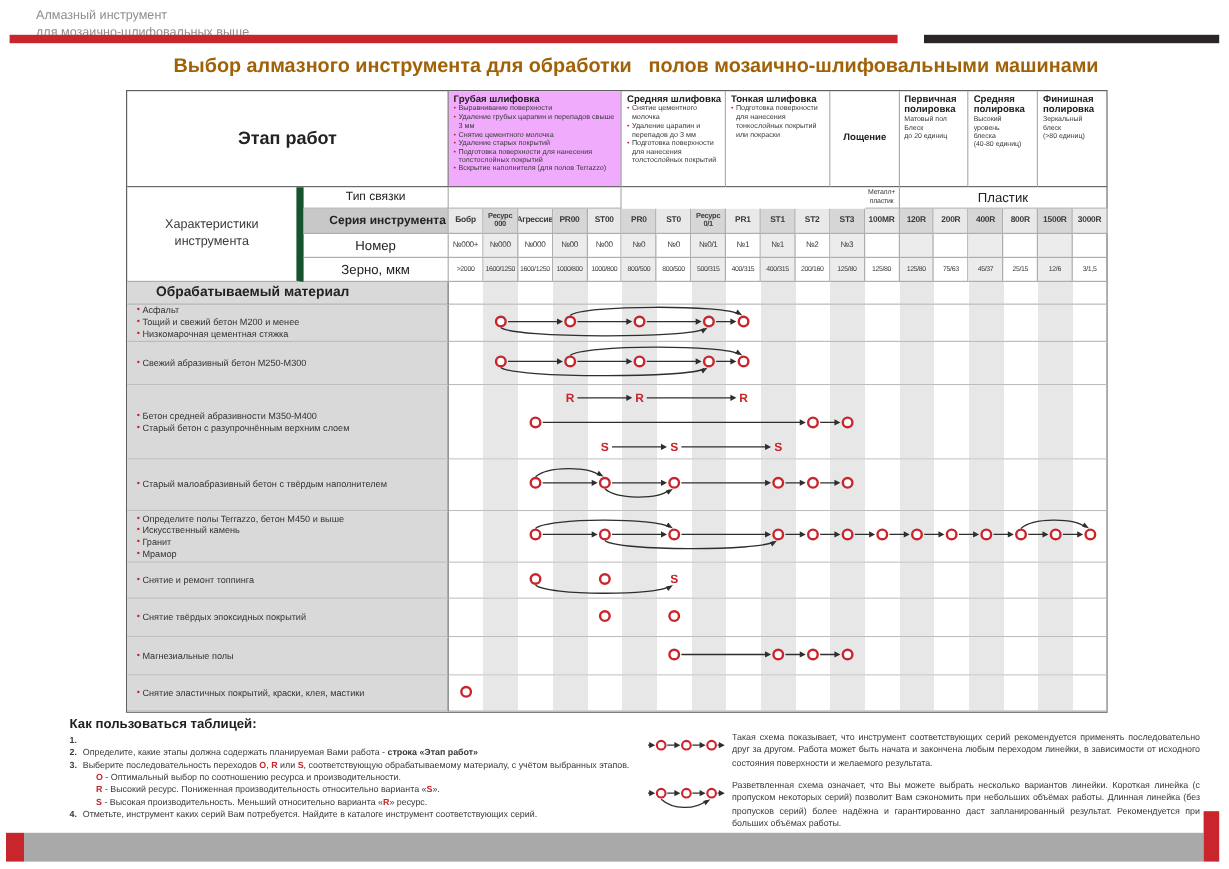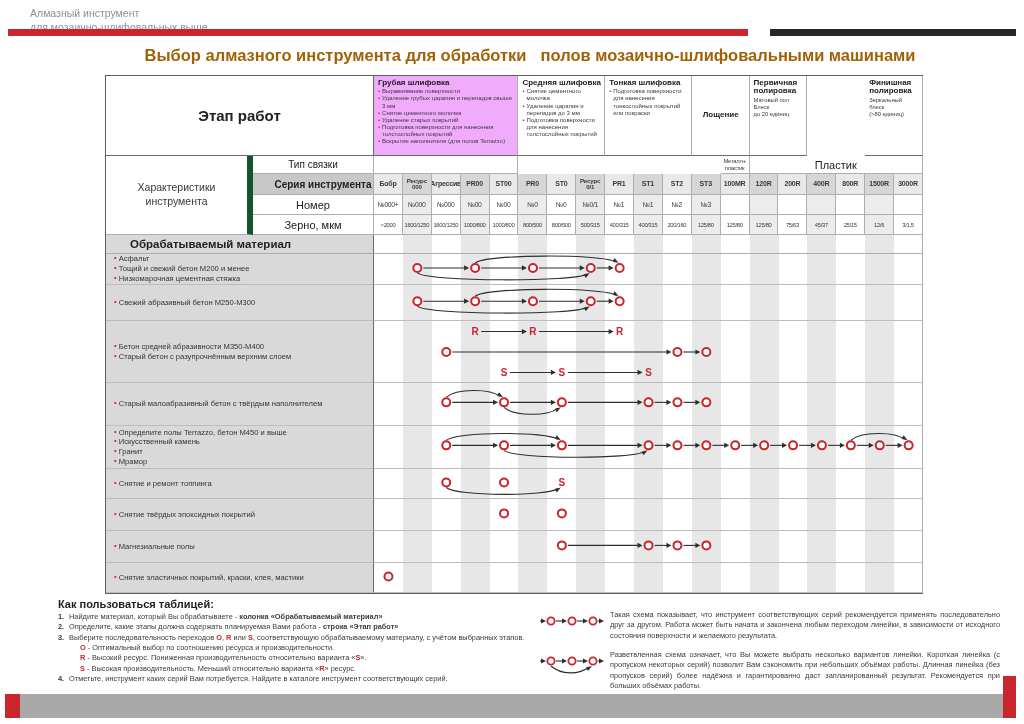--- a/index.html
+++ b/index.html
@@ -135,20 +135,27 @@
         </div>
       </div>
       <div class="cell stage c-center" style="grid-area: 1 / 14 / auto / span 2;">
         <div class="st-title">Лощение</div>
       </div>
       <div class="cell stage" style="grid-area: 1 / 16 / auto / span 2;">
         <div class="st-title">Первичная полировка</div>
         <div class="note">Матовый пол
 Блеск
 до 20 единиц</div>
+      </div>
+      <div class="cell stage" style="grid-area: 1 / 18 / auto / span 2;">
+        <div class="st-title">Средняя полировка</div>
+        <div class="note">Высокий
+уровень
+блеска
+(40-80 единиц)</div>
       </div>
       <div class="cell stage" style="grid-area: 1 / 20 / auto / span 2;">
         <div class="st-title">Финишная полировка</div>
         <div class="note">Зеркальный
 блеск
 (&gt;80 единиц)</div>
       </div>
       <div class="cell charc c-center" style="grid-area: 2 / 1 / span 4;">Характеристики инструмента</div>
       <div class="cell lbl c-center" style="grid-area: 2 / 2;">Тип связки</div>
       <div class="cell lbl c-center" style="grid-area: 2 / 3 / auto / span 5;"></div>
@@ -470,21 +477,20 @@
         </svg>
       </div>
     </div>
 
   <div class="howto">
     <div class="howto-left">
       <div class="howto-title">Как пользоваться таблицей:</div>
       <div id="howto-steps">
           <div class="step">
             <span class="num">1.</span>
-            <span><span>Найдите материал, который Вы обрабатываете - </span><b>колонка «Обрабатываемый материал»</b></span>
           </div>
           <div class="step">
             <span class="num">2.</span>
             <span><span>Определите, какие этапы должна содержать планируемая Вами работа - </span><b>строка «Этап работ»</b></span>
           </div>
           <div class="step">
             <span class="num">3.</span>
             <span><span>Выберите последовательность переходов </span><span class="red">O</span><span>, </span><span class="red">R</span><span> или </span><span class="red">S</span><span>, соответствующую обрабатываемому материалу, с учётом выбранных этапов.</span></span>
           </div>
           <div class="step indent">

